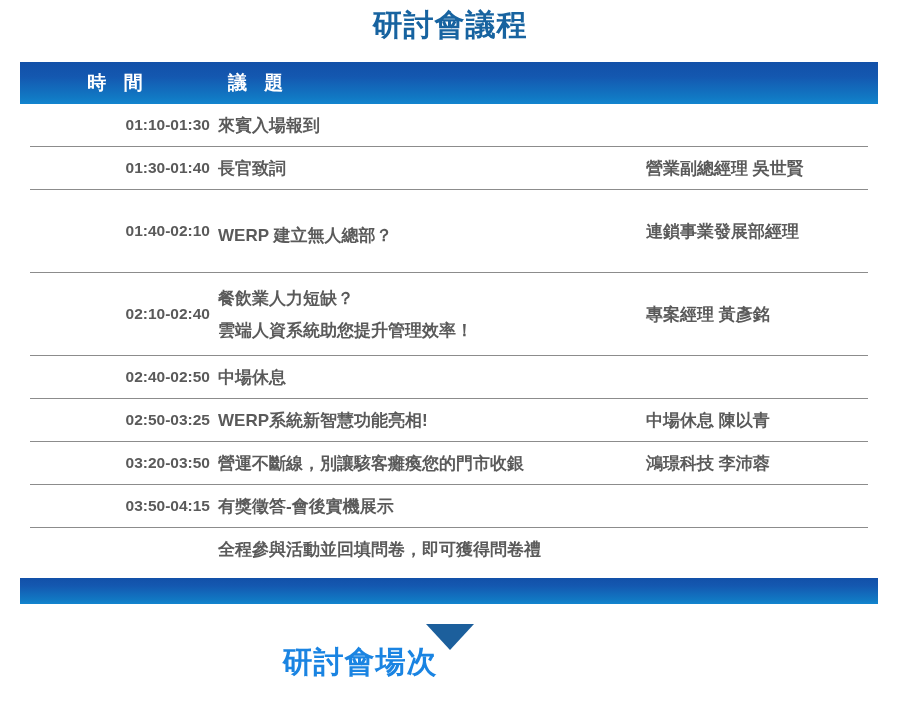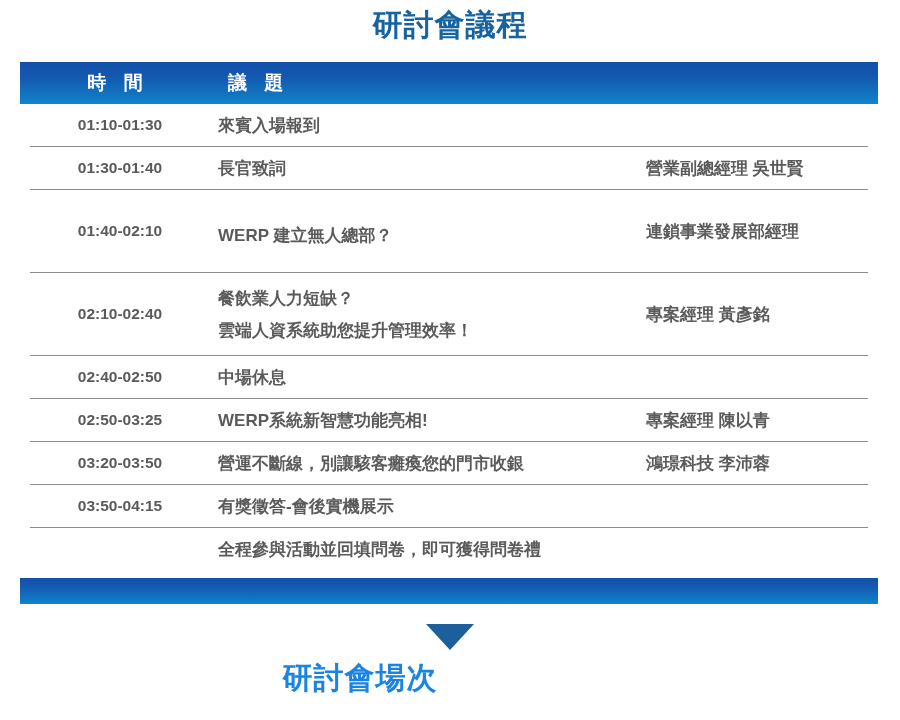--- a/index.html
+++ b/index.html
@@ -77,21 +77,21 @@
     display: flex;
     align-items: center;
     border-bottom: 1px solid #8c8c8c;
     color: #5a5a5a;
     font-weight: bold;
   }
   .agenda-row:last-child { border-bottom: none; }
 
   .cell-time {
     width: 180px;
-    text-align: center;
+    text-align: right;
     font-size: 15.5px;
     letter-spacing: 0px;
     flex-shrink: 0;
   }
   .cell-topic {
     width: 428px;
     padding-left: 8px;
     font-size: 17px;
     flex-shrink: 0;
   }
@@ -131,21 +131,21 @@
     height: 0;
     border-left: 24px solid transparent;
     border-right: 24px solid transparent;
     border-top: 26px solid #1c5f9c;
   }
 
   
   .session-title {
     position: absolute;
     left: 0;
-    top: 660px;
+    top: 644px;
     width: 720px;
     text-align: center;
     color: #1a84e2;
     font-size: 30px;
     font-weight: bold;
     letter-spacing: 1px;
     line-height: 1.2;
   }
 </style>
 </head>
@@ -208,21 +208,21 @@
           <div class="cell-speaker">
             <div></div>
           </div>
         </div>
         <div class="agenda-row r-single">
           <div class="cell-time">02:50-03:25</div>
           <div class="cell-topic">
             <div>WERP系統新智慧功能亮相!</div>
           </div>
           <div class="cell-speaker">
-            <div>專案經理  陳以青</div>
+            <div>中場休息  陳以青</div>
           </div>
         </div>
         <div class="agenda-row r-single">
           <div class="cell-time">03:20-03:50</div>
           <div class="cell-topic">
             <div>營運不斷線，別讓駭客癱瘓您的門市收銀</div>
           </div>
           <div class="cell-speaker">
             <div>鴻璟科技  李沛蓉</div>
           </div>

